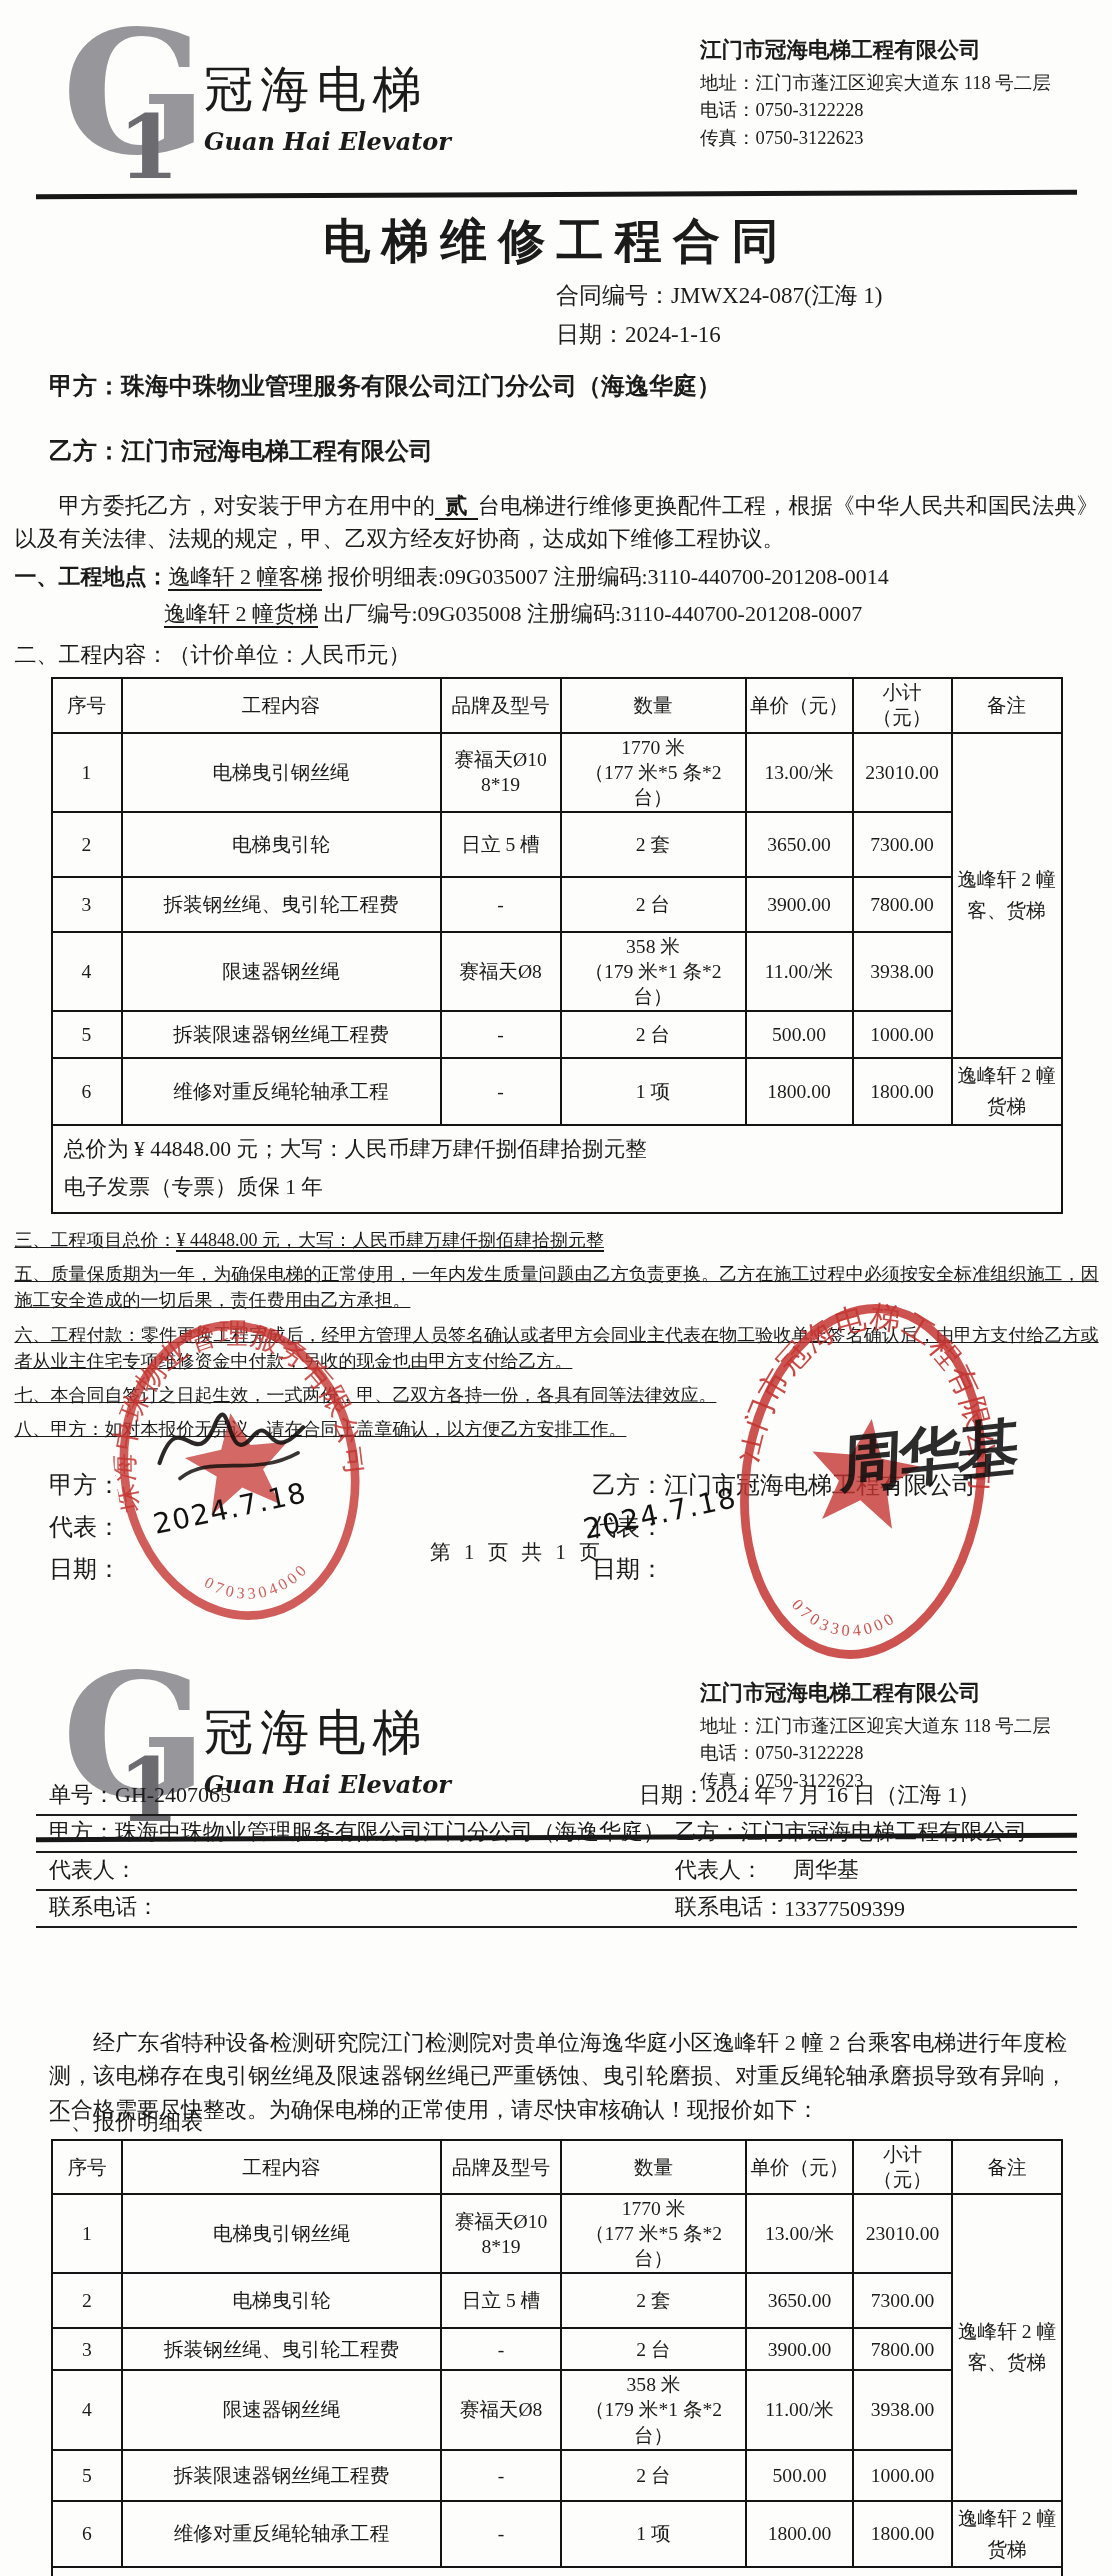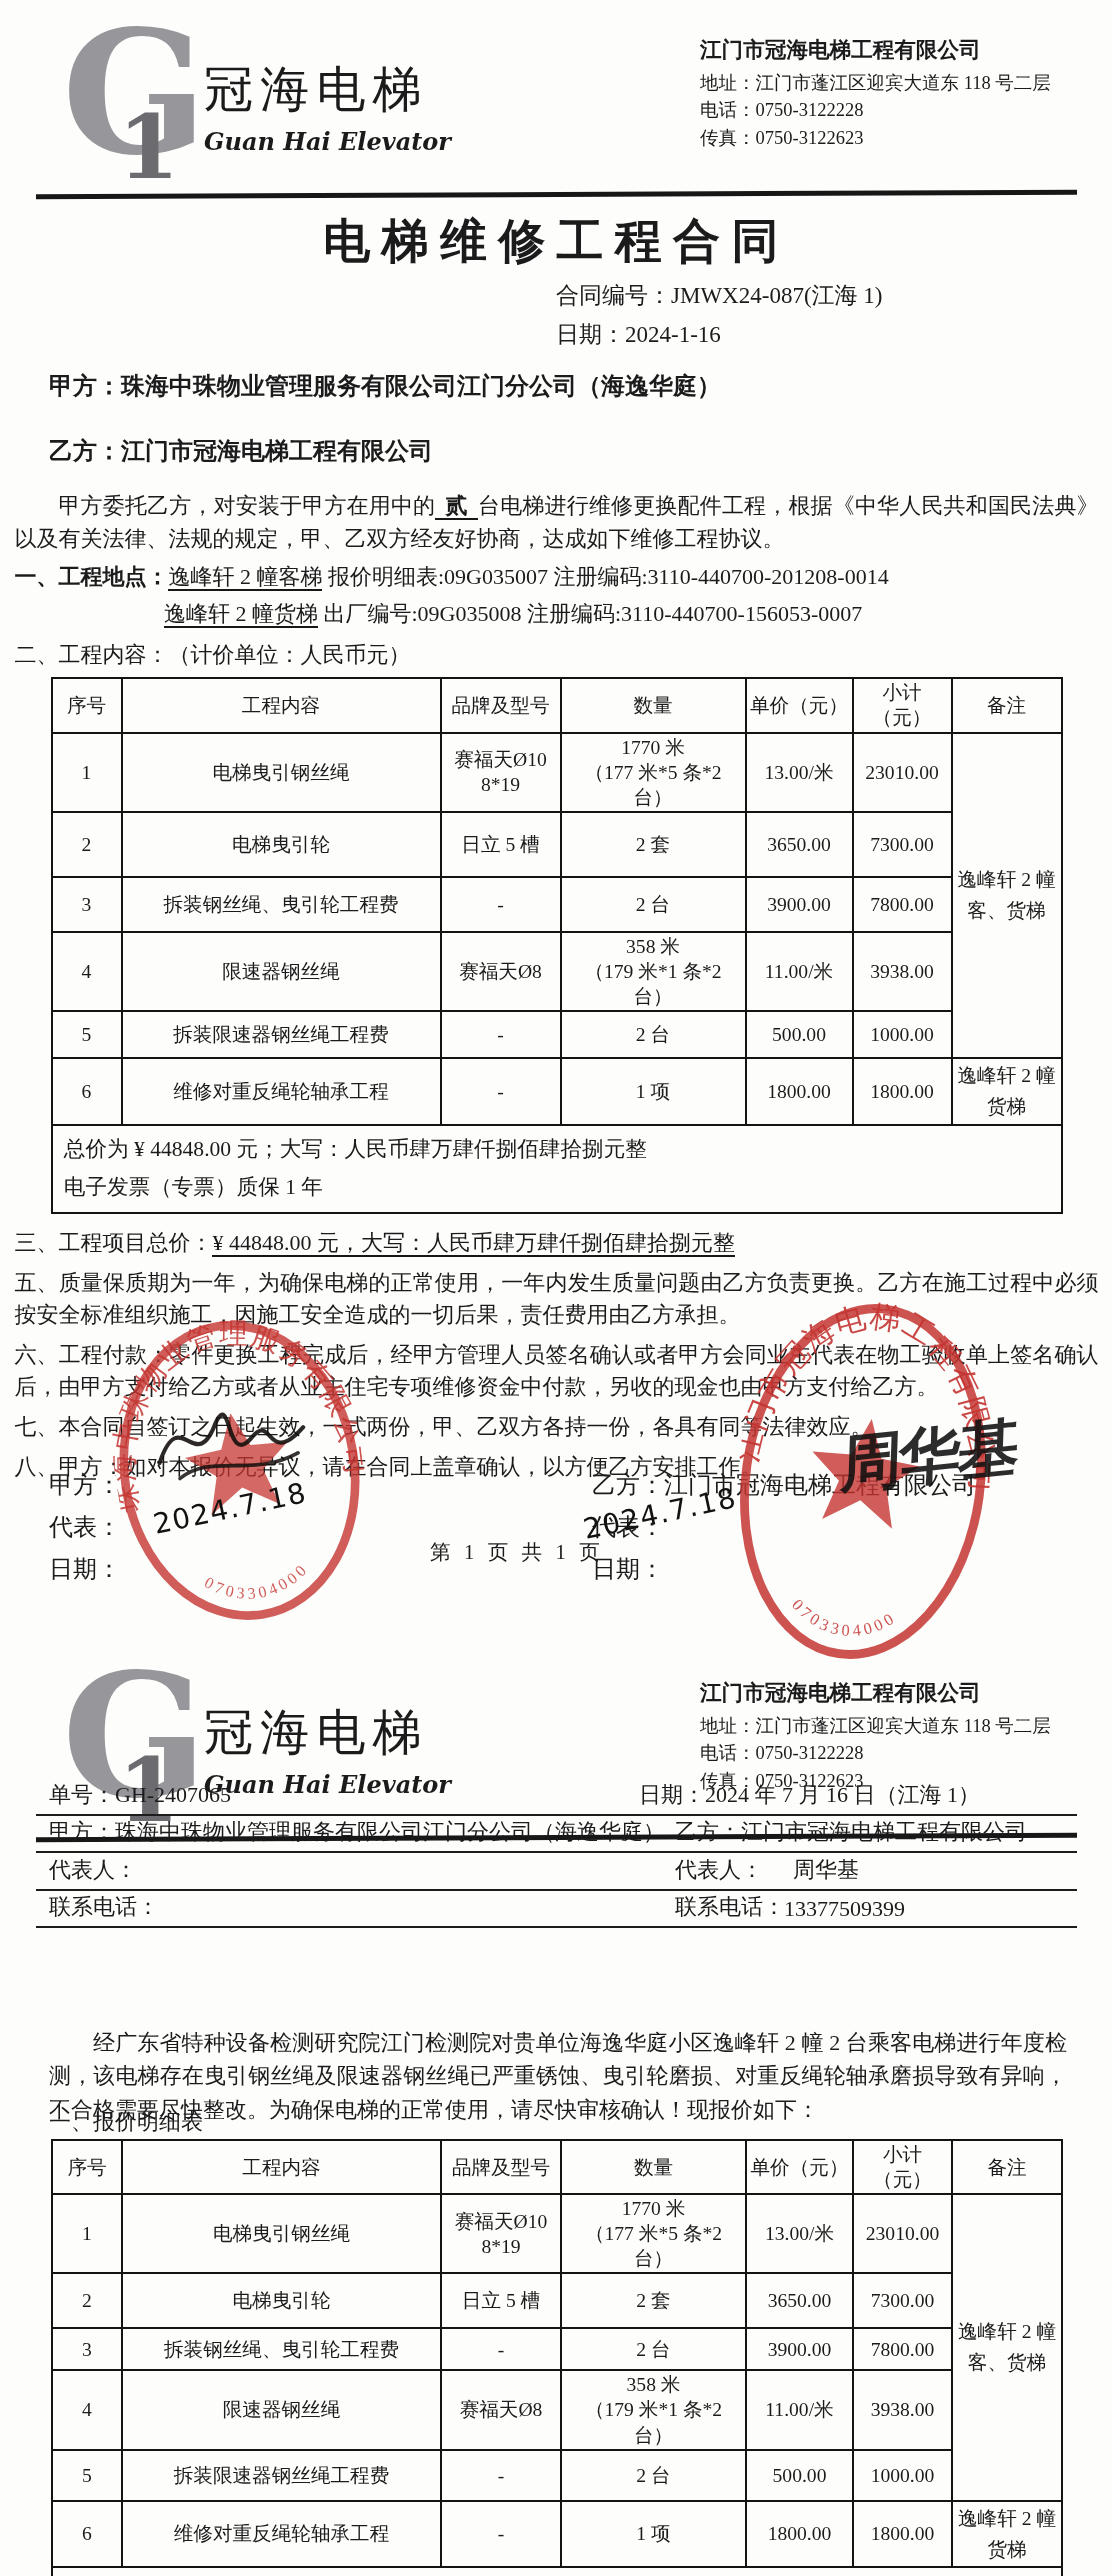--- a/index.html
+++ b/index.html
@@ -36,21 +36,21 @@
   .loc.second{margin-left:164px;}
   .sec-line{font-size:22px;margin:11.3px 0 7.2px 14.4px;}
 
   
   table.work{border-collapse:collapse;margin:0 auto;width:1011px;table-layout:fixed;}
   table.work th,table.work td{border:2.1px solid #141414;text-align:center;font-size:19.6px;line-height:1.28;
       padding:1px 3.1px;white-space:pre-line;overflow:hidden;font-weight:normal;}
   table.work td.remark{font-size:19.6px;line-height:1.6;}
   table.work td.total-cell{text-align:left;font-size:21.6px;line-height:1.75;padding:5.2px 3.1px 5.2px 11.3px;white-space:normal;}
 
-  .term{font-size:22px;line-height:1.45;margin:8.2px 14.4px 0 14.4px;text-align:justify;}
+  .term{font-size:18px;line-height:1.45;margin:8.2px 14.4px 0 14.4px;text-align:justify;text-decoration:underline;}
   .term.first{margin-top:13.4px;}
 
   
   .abs{position:absolute;white-space:nowrap;}
   .sig-label{font-size:24px;margin-top:48px;}
   .footer-pageno{position:absolute;left:8px;width:1018px;text-align:center;font-size:20.6px;letter-spacing:4.1px;}
 
   .stamp{position:absolute;}
   .hand{position:absolute;font-family:"DejaVu Sans",sans-serif;color:#141210;}
   .hand.date1{font-size:28px;letter-spacing:1.5px;transform:rotate(-12deg);}
@@ -101,21 +101,21 @@
     <p class="intro"><span>甲方委托乙方，对安装于甲方在用中的</span><span class="count-u">贰</span><span>台电梯进行维修更换配件工程，根据《中华人民共和国民法典》以及有关法律、法规的规定，甲、乙双方经友好协商，达成如下维修工程协议。</span></p>
 
     <div class="loc">
       <span class="lbl">一、工程地点：</span><span class="u">逸峰轩 2 幢客梯</span>
       <span>报价明细表:09G035007</span>
       <span>注册编码:3110-440700-201208-0014</span>
     </div>
     <div class="loc second">
       <span class="u">逸峰轩 2 幢货梯</span>
       <span>出厂编号:09G035008</span>
-      <span>注册编码:3110-440700-156053-0007</span>
+      <span>注册编码:3110-440700-201208-0007</span>
     </div>
 
     <p class="sec-line">二、工程内容：（计价单位：人民币元）</p>
 
     <table class="work" id="table1">
       <colgroup>
           <col style="width:70px">
           <col style="width:319px">
           <col style="width:120px">
           <col style="width:185px">

